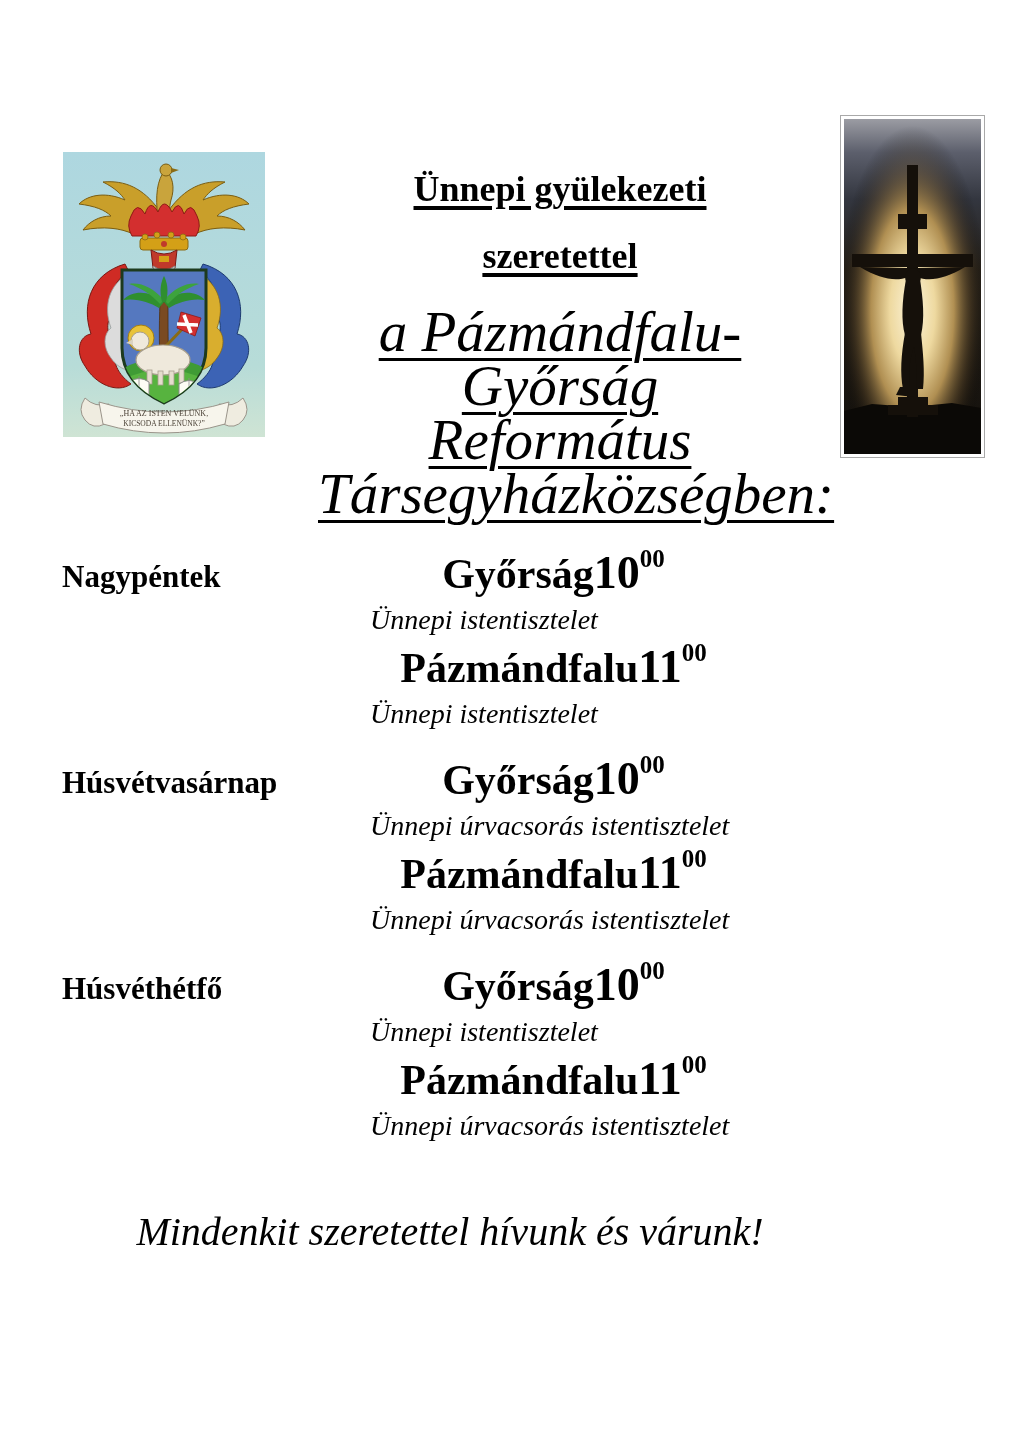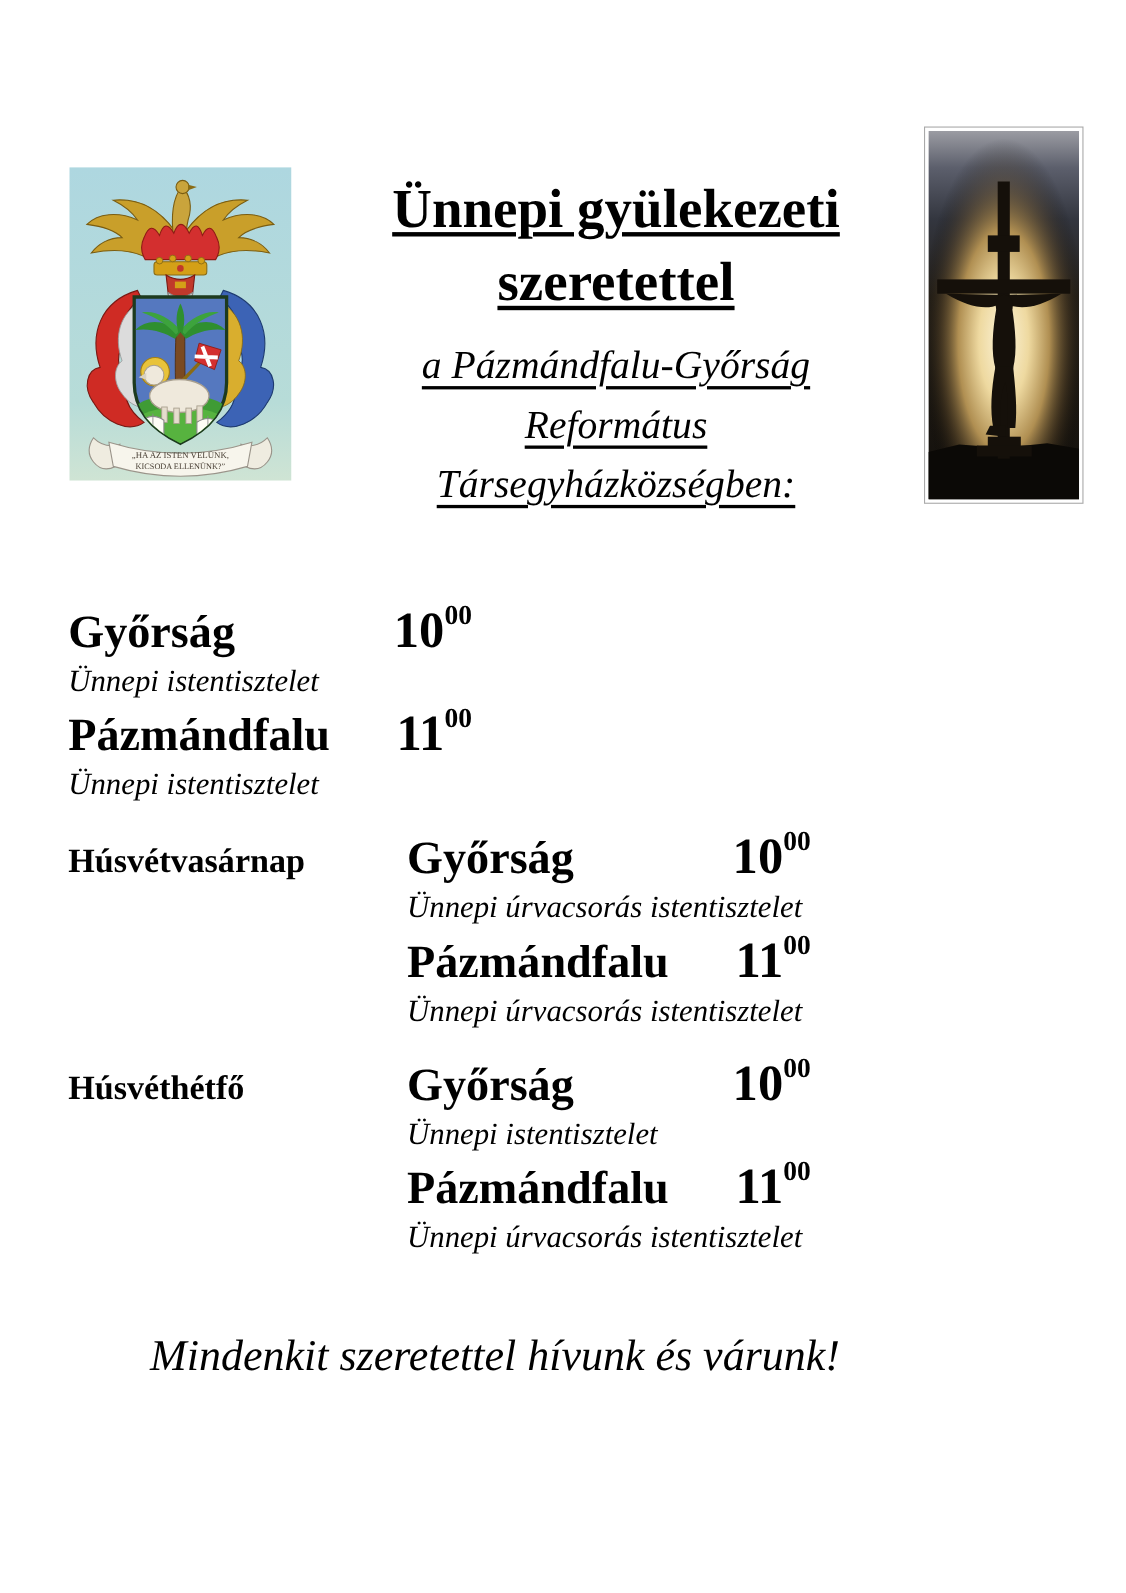--- a/index.html
+++ b/index.html
@@ -11,36 +11,36 @@
   
   .coat { position:absolute; left:63px; top:152px; width:170px; height:285px; }
   .crucifix-frame {
     position:absolute; left:840px; top:115px; width:137px; height:335px;
     border:1px solid #a9a9a9; padding:3px; background:#fff;
   }
 
   
   .title-block { position:absolute; left:318px; top:156px; width:484px; text-align:center; }
   .title {
-    font-size:50px; font-weight:bold; line-height:67px; margin:0;
+    font-size:36px; font-weight:bold; line-height:67px; margin:0;
     text-decoration:underline; text-decoration-thickness:4px; text-underline-offset:5px;
   }
   .subtitle {
-    margin-top:15px; font-size:36px; font-style:italic; line-height:54px;
+    margin-top:15px; font-size:57px; font-style:italic; line-height:54px;
   }
   .subtitle .u {
     text-decoration:underline; text-decoration-thickness:3px; text-underline-offset:7px;
   }
 
   
   .schedule { position:absolute; left:62px; top:549px; width:860px; }
   .row { display:flex; margin-bottom:18px; }
   .day { width:308px; font-weight:bold; font-size:31px; line-height:47px; padding-top:4px; }
   .services { width:552px; }
-  .pt { display:flex; justify-content:space-between; align-items:baseline; width:367px; height:47px; line-height:47px; }
+  .pt { display:flex; justify-content:center; align-items:baseline; width:367px; height:47px; line-height:47px; }
   .place { font-weight:bold; font-size:42px; white-space:nowrap; }
   .time { font-weight:bold; font-size:46px; white-space:nowrap; }
   .time sup { font-size:25px; line-height:0; vertical-align:21px; }
   .desc { font-style:italic; font-size:28px; height:47px; line-height:47px; white-space:nowrap; }
 
   
   .footer {
     position:absolute; left:0; top:1208px; width:900px; text-align:center;
     font-style:italic; font-size:40px; line-height:48px;
   }
@@ -182,20 +182,21 @@
         <path d="M56,268 L70,268 L70,278 L52,276 Z"></path>
         <rect x="54" y="278" width="30" height="10"></rect>
         <rect x="44" y="286" width="50" height="10"></rect>
       </g>
     </svg>
   </div>
 
   <div class="schedule">
 
     <div class="row">
+      <div class="day">Nagypéntek</div>
       <div class="services">
         <div class="pt">
           <span class="place">Győrság</span>
           <span class="time"><span>10</span><sup>00</sup></span>
         </div>
         <div class="desc">Ünnepi istentisztelet</div>
         <div class="pt">
           <span class="place">Pázmándfalu</span>
           <span class="time"><span>11</span><sup>00</sup></span>
         </div>

